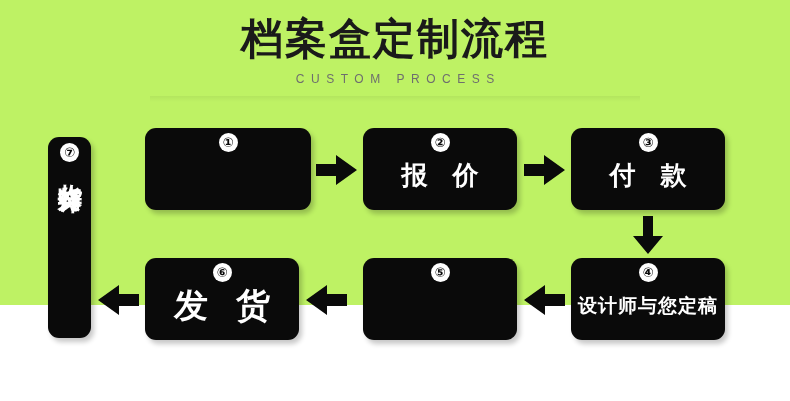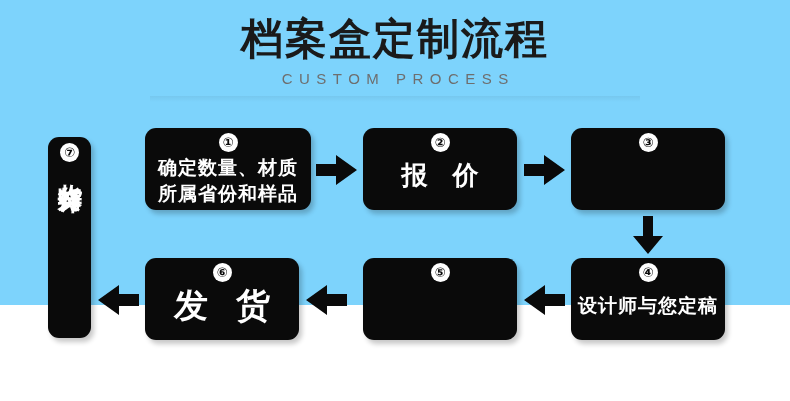--- a/index.html
+++ b/index.html
@@ -12,21 +12,21 @@
     height: 401px;
     font-family: "Liberation Sans", "DejaVu Sans", sans-serif;
     overflow: hidden;
     position: relative;
   }
 
   .page {
     position: relative;
     width: 790px;
     height: 305px;
-    background: #7dd3fc;
+    background: #bef264;
   }
 
   
   .header {
     position: absolute;
     left: 0;
     top: 14px;
     width: 790px;
     text-align: center;
   }
@@ -35,21 +35,21 @@
     font-size: 42px;
     font-weight: bold;
     color: #1a1a1a;
     letter-spacing: 2px;
     line-height: 50px;
     white-space: nowrap;
   }
   .header-subtitle {
     margin-top: 6px;
     font-family: "Liberation Sans", "DejaVu Sans", sans-serif;
-    font-size: 15px;
+    font-size: 12px;
     font-weight: normal;
     color: #6e6e6e;
     letter-spacing: 6.5px;
     text-indent: 6.5px;
     line-height: 18px;
     white-space: nowrap;
   }
   .header-rule {
     position: absolute;
     left: 150px;
@@ -232,31 +232,30 @@
 
   <div class="flow">
 
     <div class="box box-7">
       <div class="badge">⑦</div>
       <div class="box-label">收货与好评</div>
     </div>
 
     <div class="box box-1">
       <div class="badge">①</div>
-      <div class="box-label">确定数量、材质
-所属省份和样品</div>
     </div>
 
     <div class="box box-2">
       <div class="badge">②</div>
       <div class="box-label">报 价</div>
     </div>
 
     <div class="box box-3">
       <div class="badge">③</div>
+      <div class="box-label">付 款</div>
     </div>
 
     <div class="box box-4">
       <div class="badge">④</div>
       <div class="box-label">设计师与您定稿</div>
     </div>
 
     <div class="box box-5">
       <div class="badge">⑤</div>
     </div>

